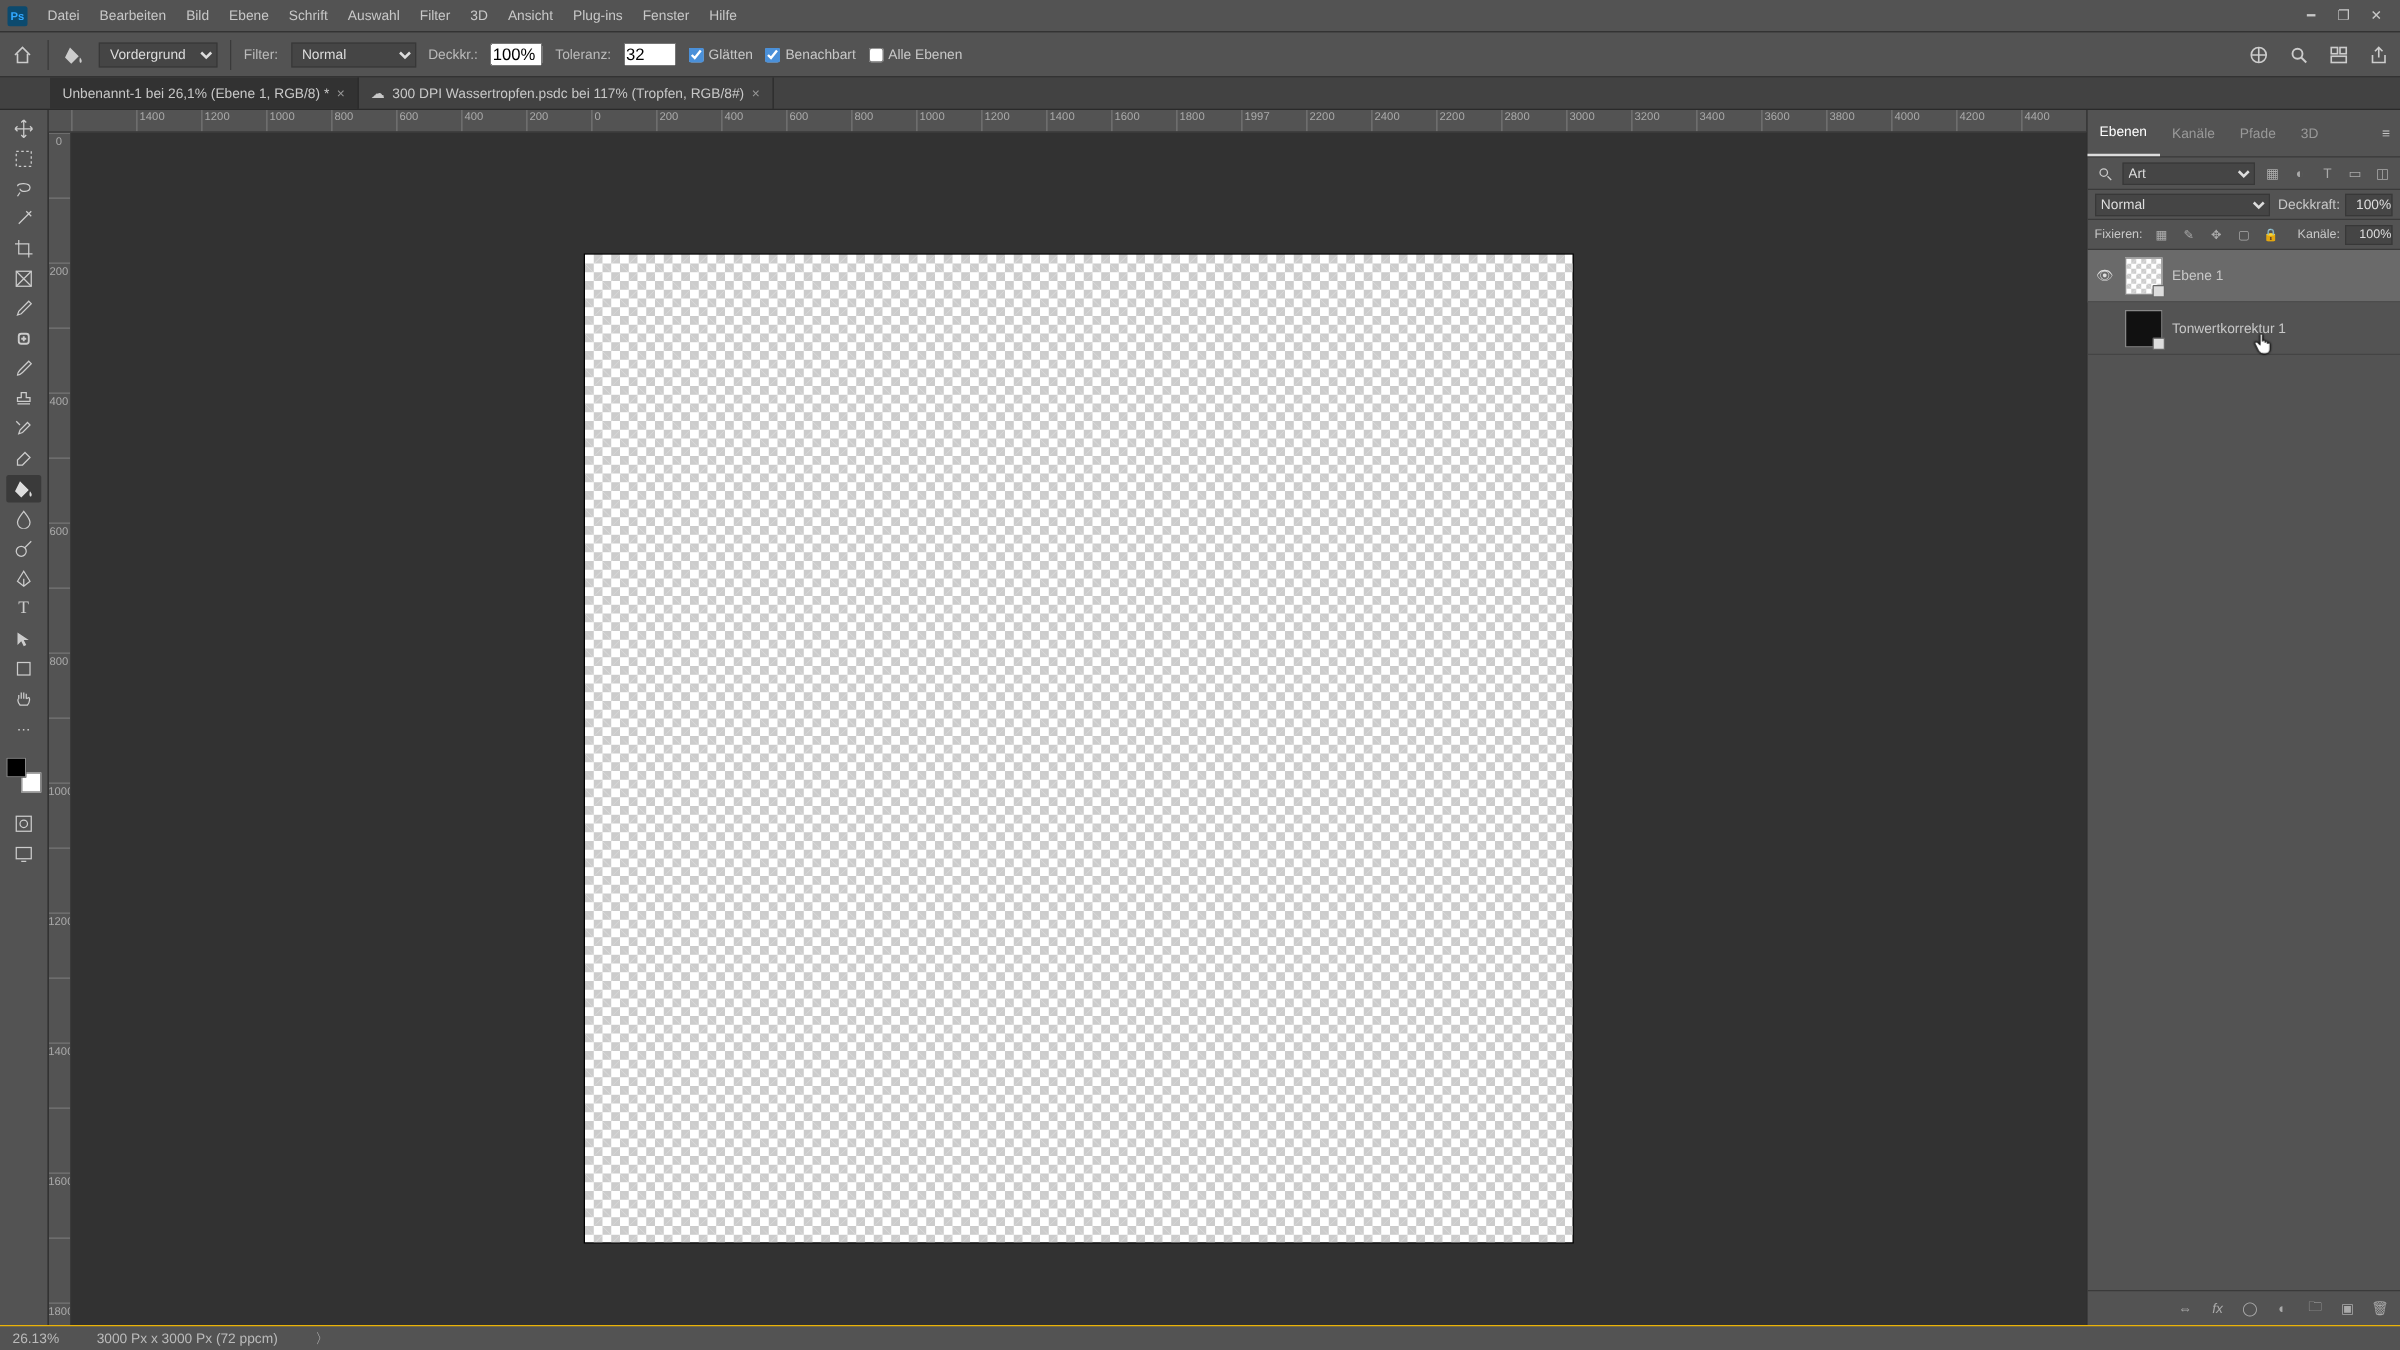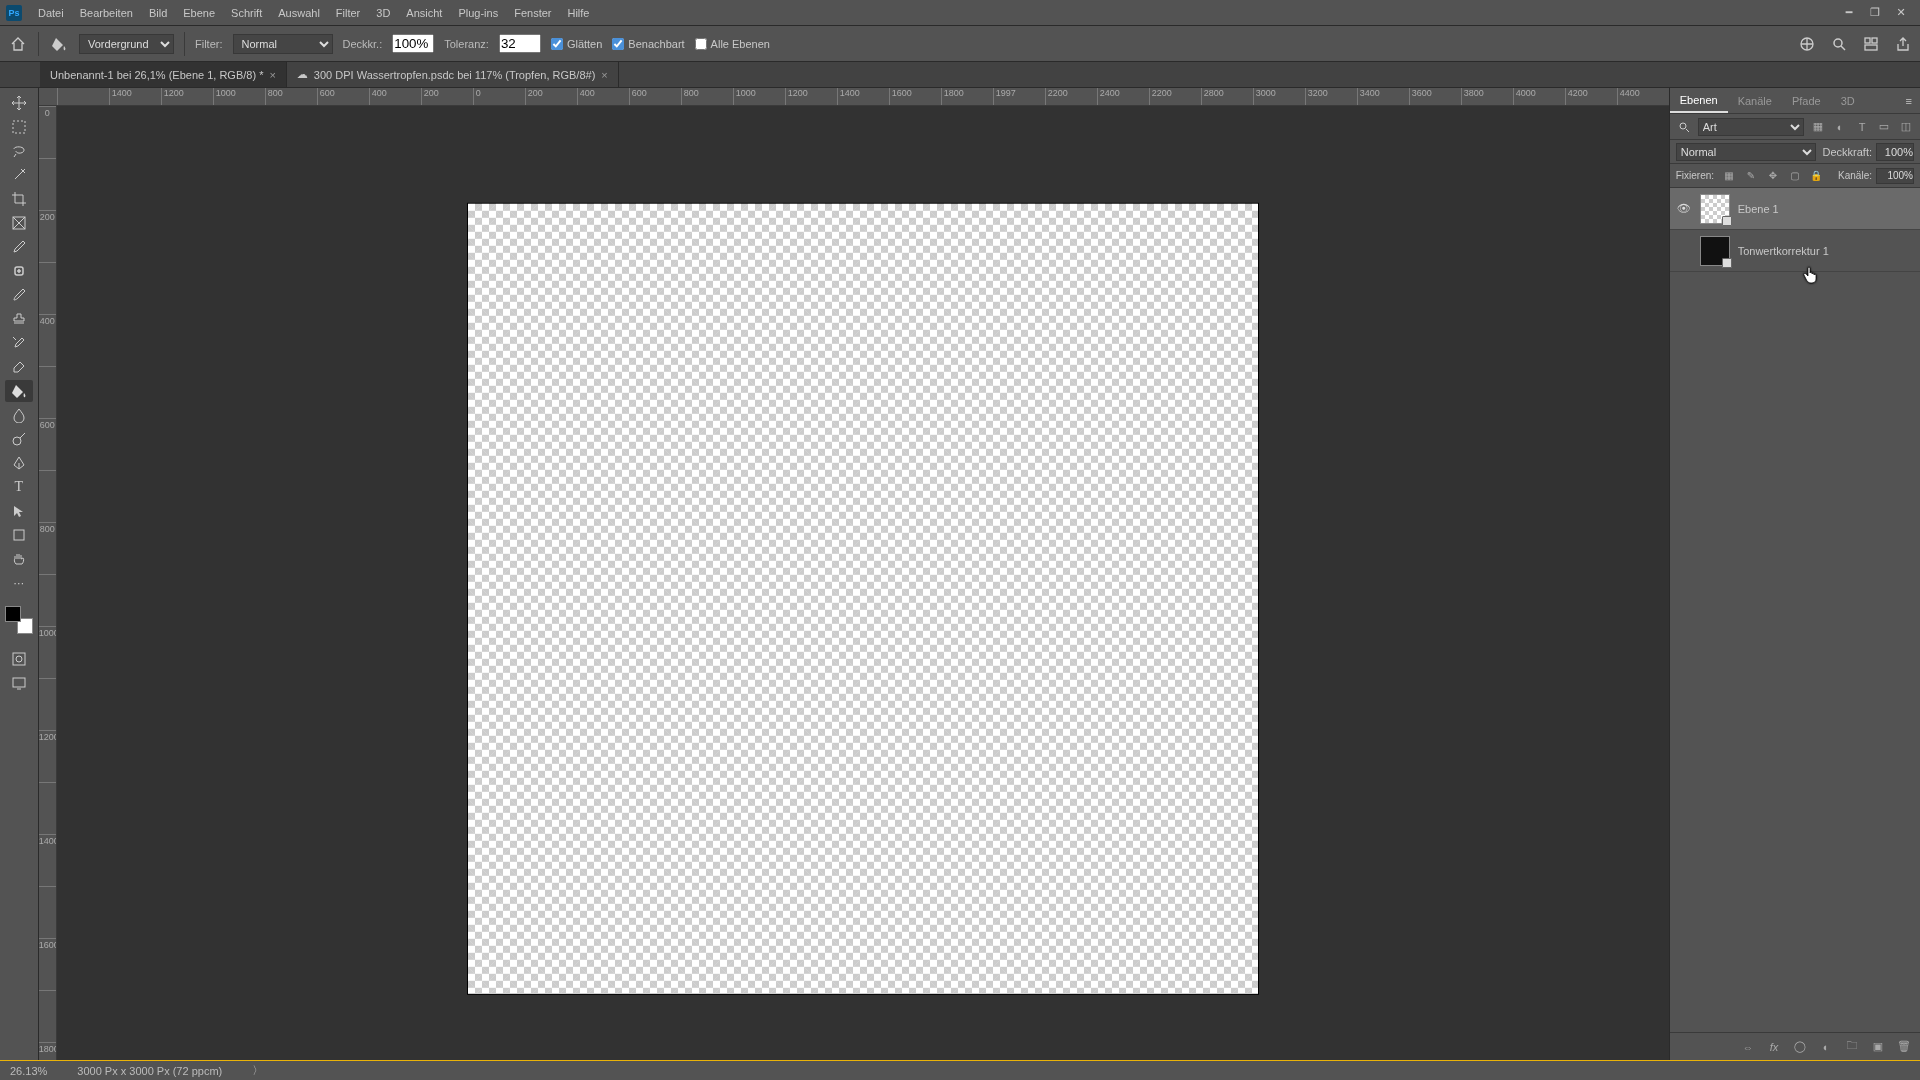--- a/index.html
+++ b/index.html
@@ -51,21 +51,21 @@
 .vruler .vt { flex: 0 0 52px; border-top: 1px solid #777; font-size: 9px; color: #aaa; writing-mode: horizontal-tb; text-align: center; padding-top: 1px; }
 .stage { flex: 1; background: #323232; position: relative; overflow: hidden; }
 .doc { position: absolute; left: 50%; top: 50%; width: 790px; height: 790px; transform: translate(-50%, -48%);
   background-color: #fff;
   background-image: linear-gradient(45deg,#ccc 25%,transparent 25%),linear-gradient(-45deg,#ccc 25%,transparent 25%),linear-gradient(45deg,transparent 75%,#ccc 75%),linear-gradient(-45deg,transparent 75%,#ccc 75%);
   background-size: 14px 14px; background-position: 0 0,0 7px,7px -7px,-7px 0;
   box-shadow: 0 0 0 1px #000; }
 
 
 .rpanel { width: 260px; background: #535353; border-left: 1px solid #2a2a2a; display: flex; flex-direction: column; }
-.rtabs { height: 26px; display: flex; align-items: center; border-bottom: 1px solid #3a3a3a; gap: 0; }
+.rtabs { height: 38px; display: flex; align-items: center; border-bottom: 1px solid #3a3a3a; gap: 0; }
 .rtabs .rt { padding: 0 10px; height: 100%; display: flex; align-items: center; color: #999; }
 .rtabs .rt.active { color: #fff; border-bottom: 2px solid #ddd; }
 .rtabs .burger { margin-left: auto; padding: 0 8px; }
 .filterrow { height: 26px; display: flex; align-items: center; padding: 0 6px; gap: 6px; border-bottom: 1px solid #3a3a3a; }
 .filterrow .search { width: 16px; display:flex;align-items:center;justify-content:center;}
 .filterrow select { flex: 1; background: #454545; color: #ddd; border: 1px solid #383838; height: 18px; font-size: 11px; }
 .filterrow .fi { width: 16px; height: 16px; display: flex; align-items: center; justify-content: center; color:#aaa;}
 .blendrow { height: 24px; display: flex; align-items: center; padding: 0 6px; gap: 6px; border-bottom: 1px solid #3a3a3a; }
 .blendrow select { flex: 1 1 90px; background: #454545; color: #ddd; border: 1px solid #383838; height: 18px; font-size: 11px; }
 .blendrow .op { display: flex; align-items: center; gap: 4px; }

